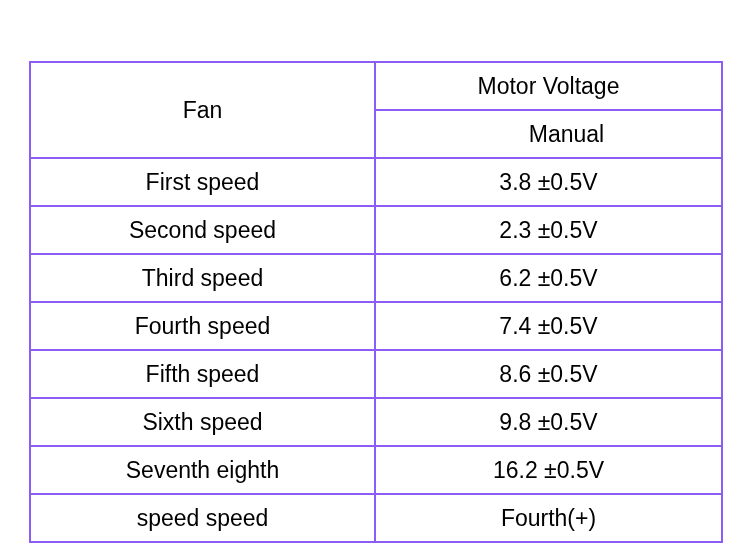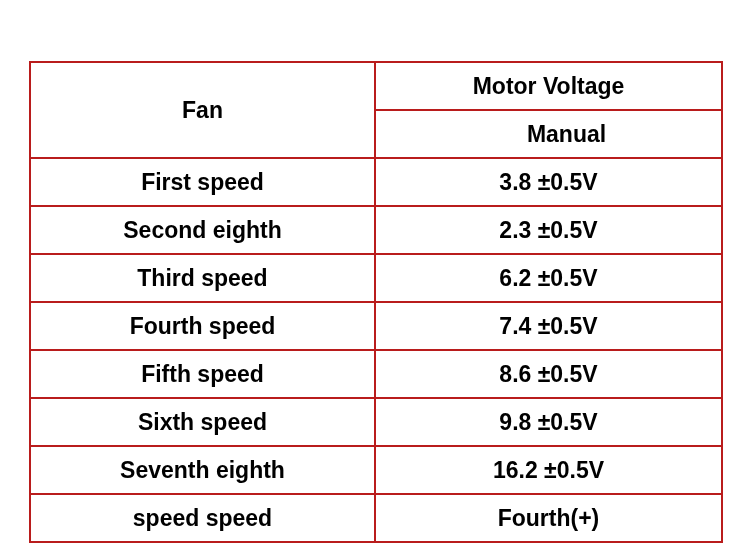--- a/index.html
+++ b/index.html
@@ -33,25 +33,25 @@
   .spec-table {
     position: absolute;
     left: 29px;
     top: 61px;
     width: 692px;
     border-collapse: collapse;
     table-layout: fixed;
     background: #ffffff;
   }
   .spec-table td {
-    border: 2px solid #b91c1c;
+    border: 2px solid #8b5cf6;
     text-align: center;
     vertical-align: middle;
     font-size: 23px;
-    font-weight: bold;
+    font-weight: normal;
     padding: 0;
     height: 46px;
     line-height: 46px;
     white-space: nowrap;
   }
   .col-fan { width: 345px; }
   .col-val { width: 347px; }
 
   td.fan-head {
     height: 92px;
@@ -88,21 +88,21 @@
       </tr>
       <tr>
         <td class="manual-head">Manual</td>
       </tr>
 
       <tr>
         <td>First speed</td>
         <td>3.8 ±0.5V</td>
       </tr>
       <tr>
-        <td>Second eighth</td>
+        <td>Second speed</td>
         <td>2.3 ±0.5V</td>
       </tr>
       <tr>
         <td>Third speed</td>
         <td>6.2 ±0.5V</td>
       </tr>
       <tr>
         <td>Fourth speed</td>
         <td>7.4 ±0.5V</td>
       </tr>

